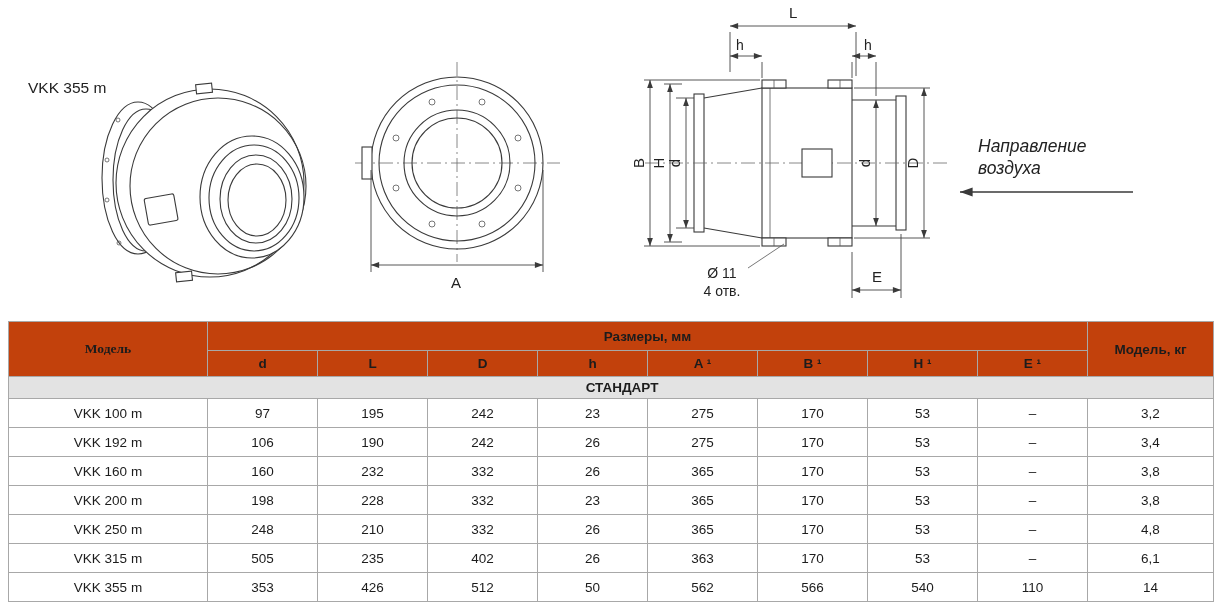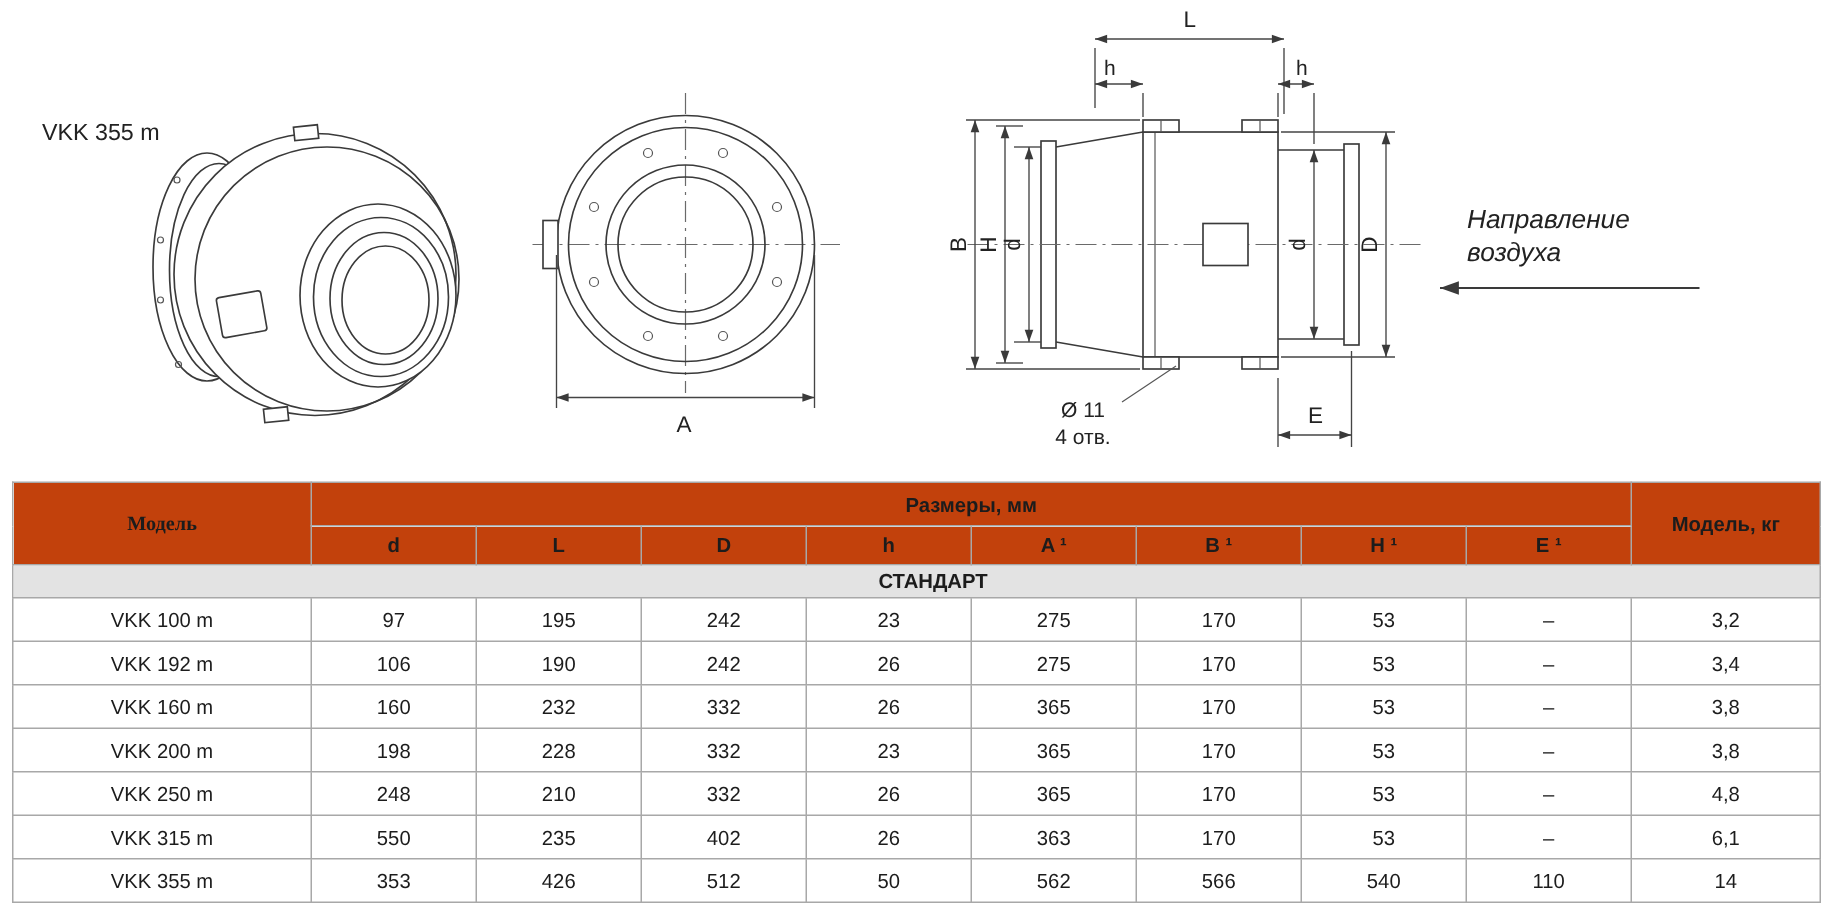--- a/index.html
+++ b/index.html
@@ -248,21 +248,21 @@
           <td>332</td>
           <td>26</td>
           <td>365</td>
           <td>170</td>
           <td>53</td>
           <td>–</td>
           <td>4,8</td>
         </tr>
         <tr>
           <td class="model-cell">VKK 315 m</td>
-          <td>550</td>
+          <td>505</td>
           <td>235</td>
           <td>402</td>
           <td>26</td>
           <td>363</td>
           <td>170</td>
           <td>53</td>
           <td>–</td>
           <td>6,1</td>
         </tr>
         <tr>

